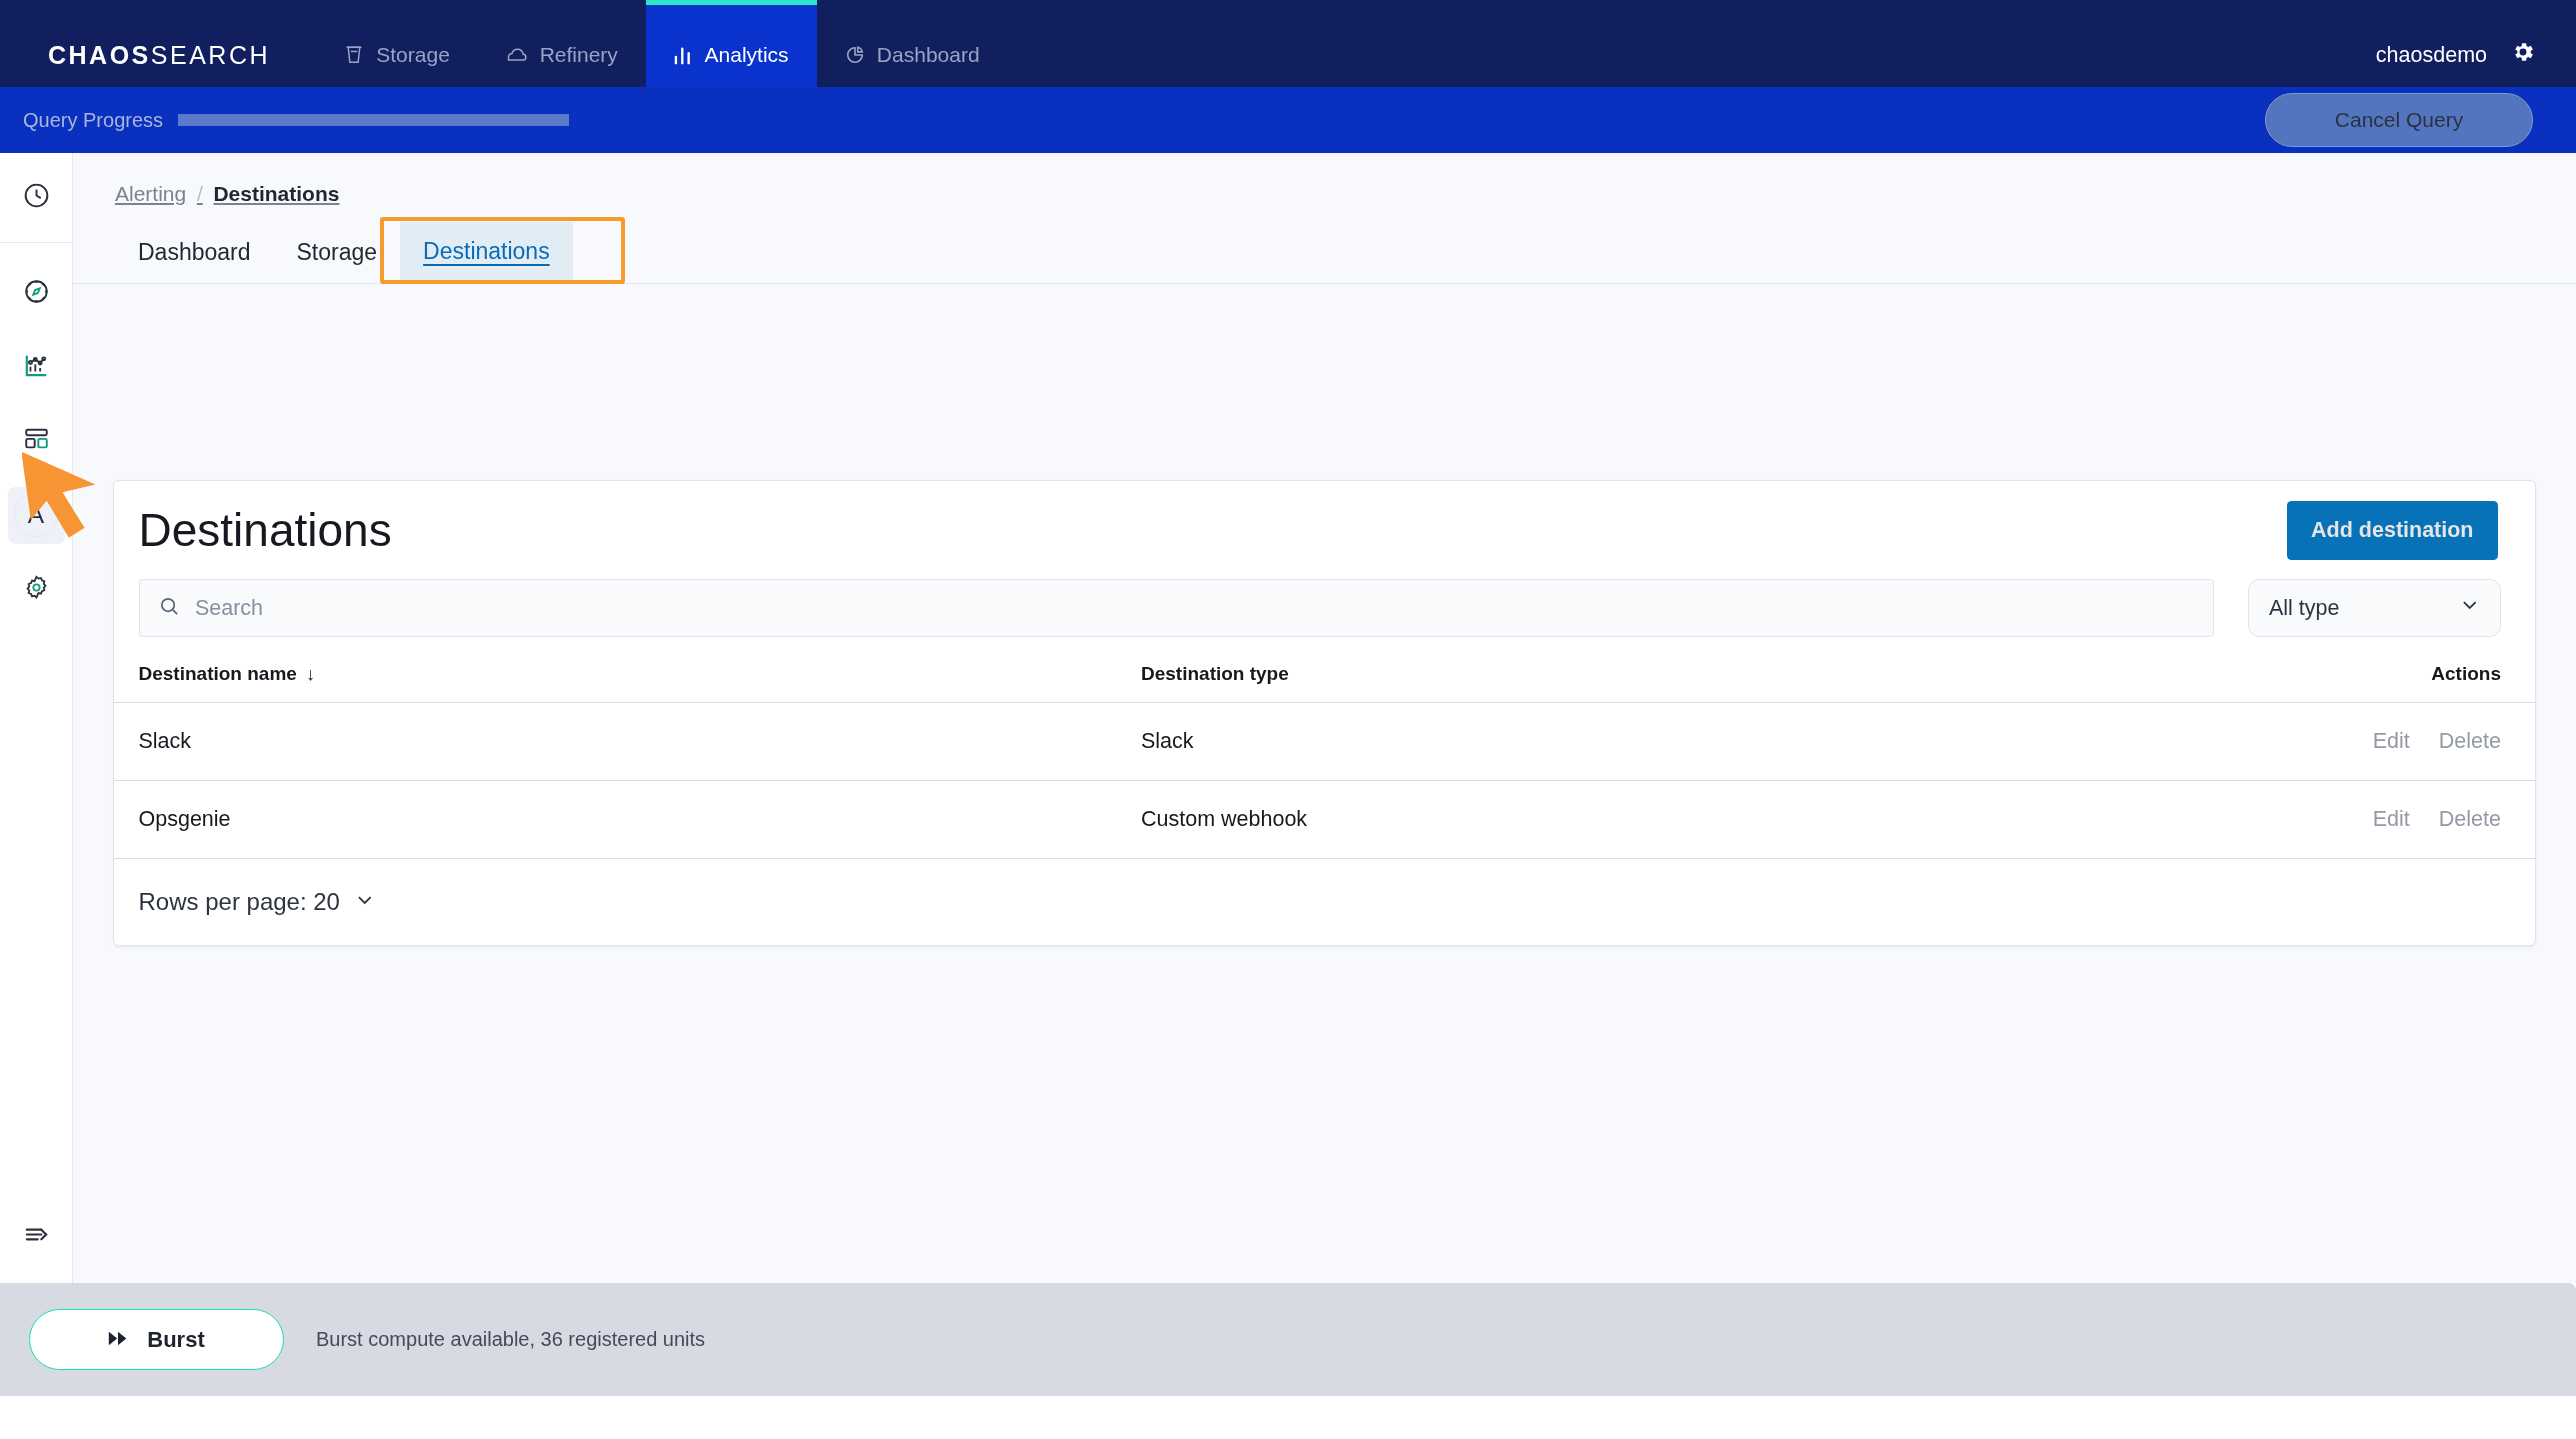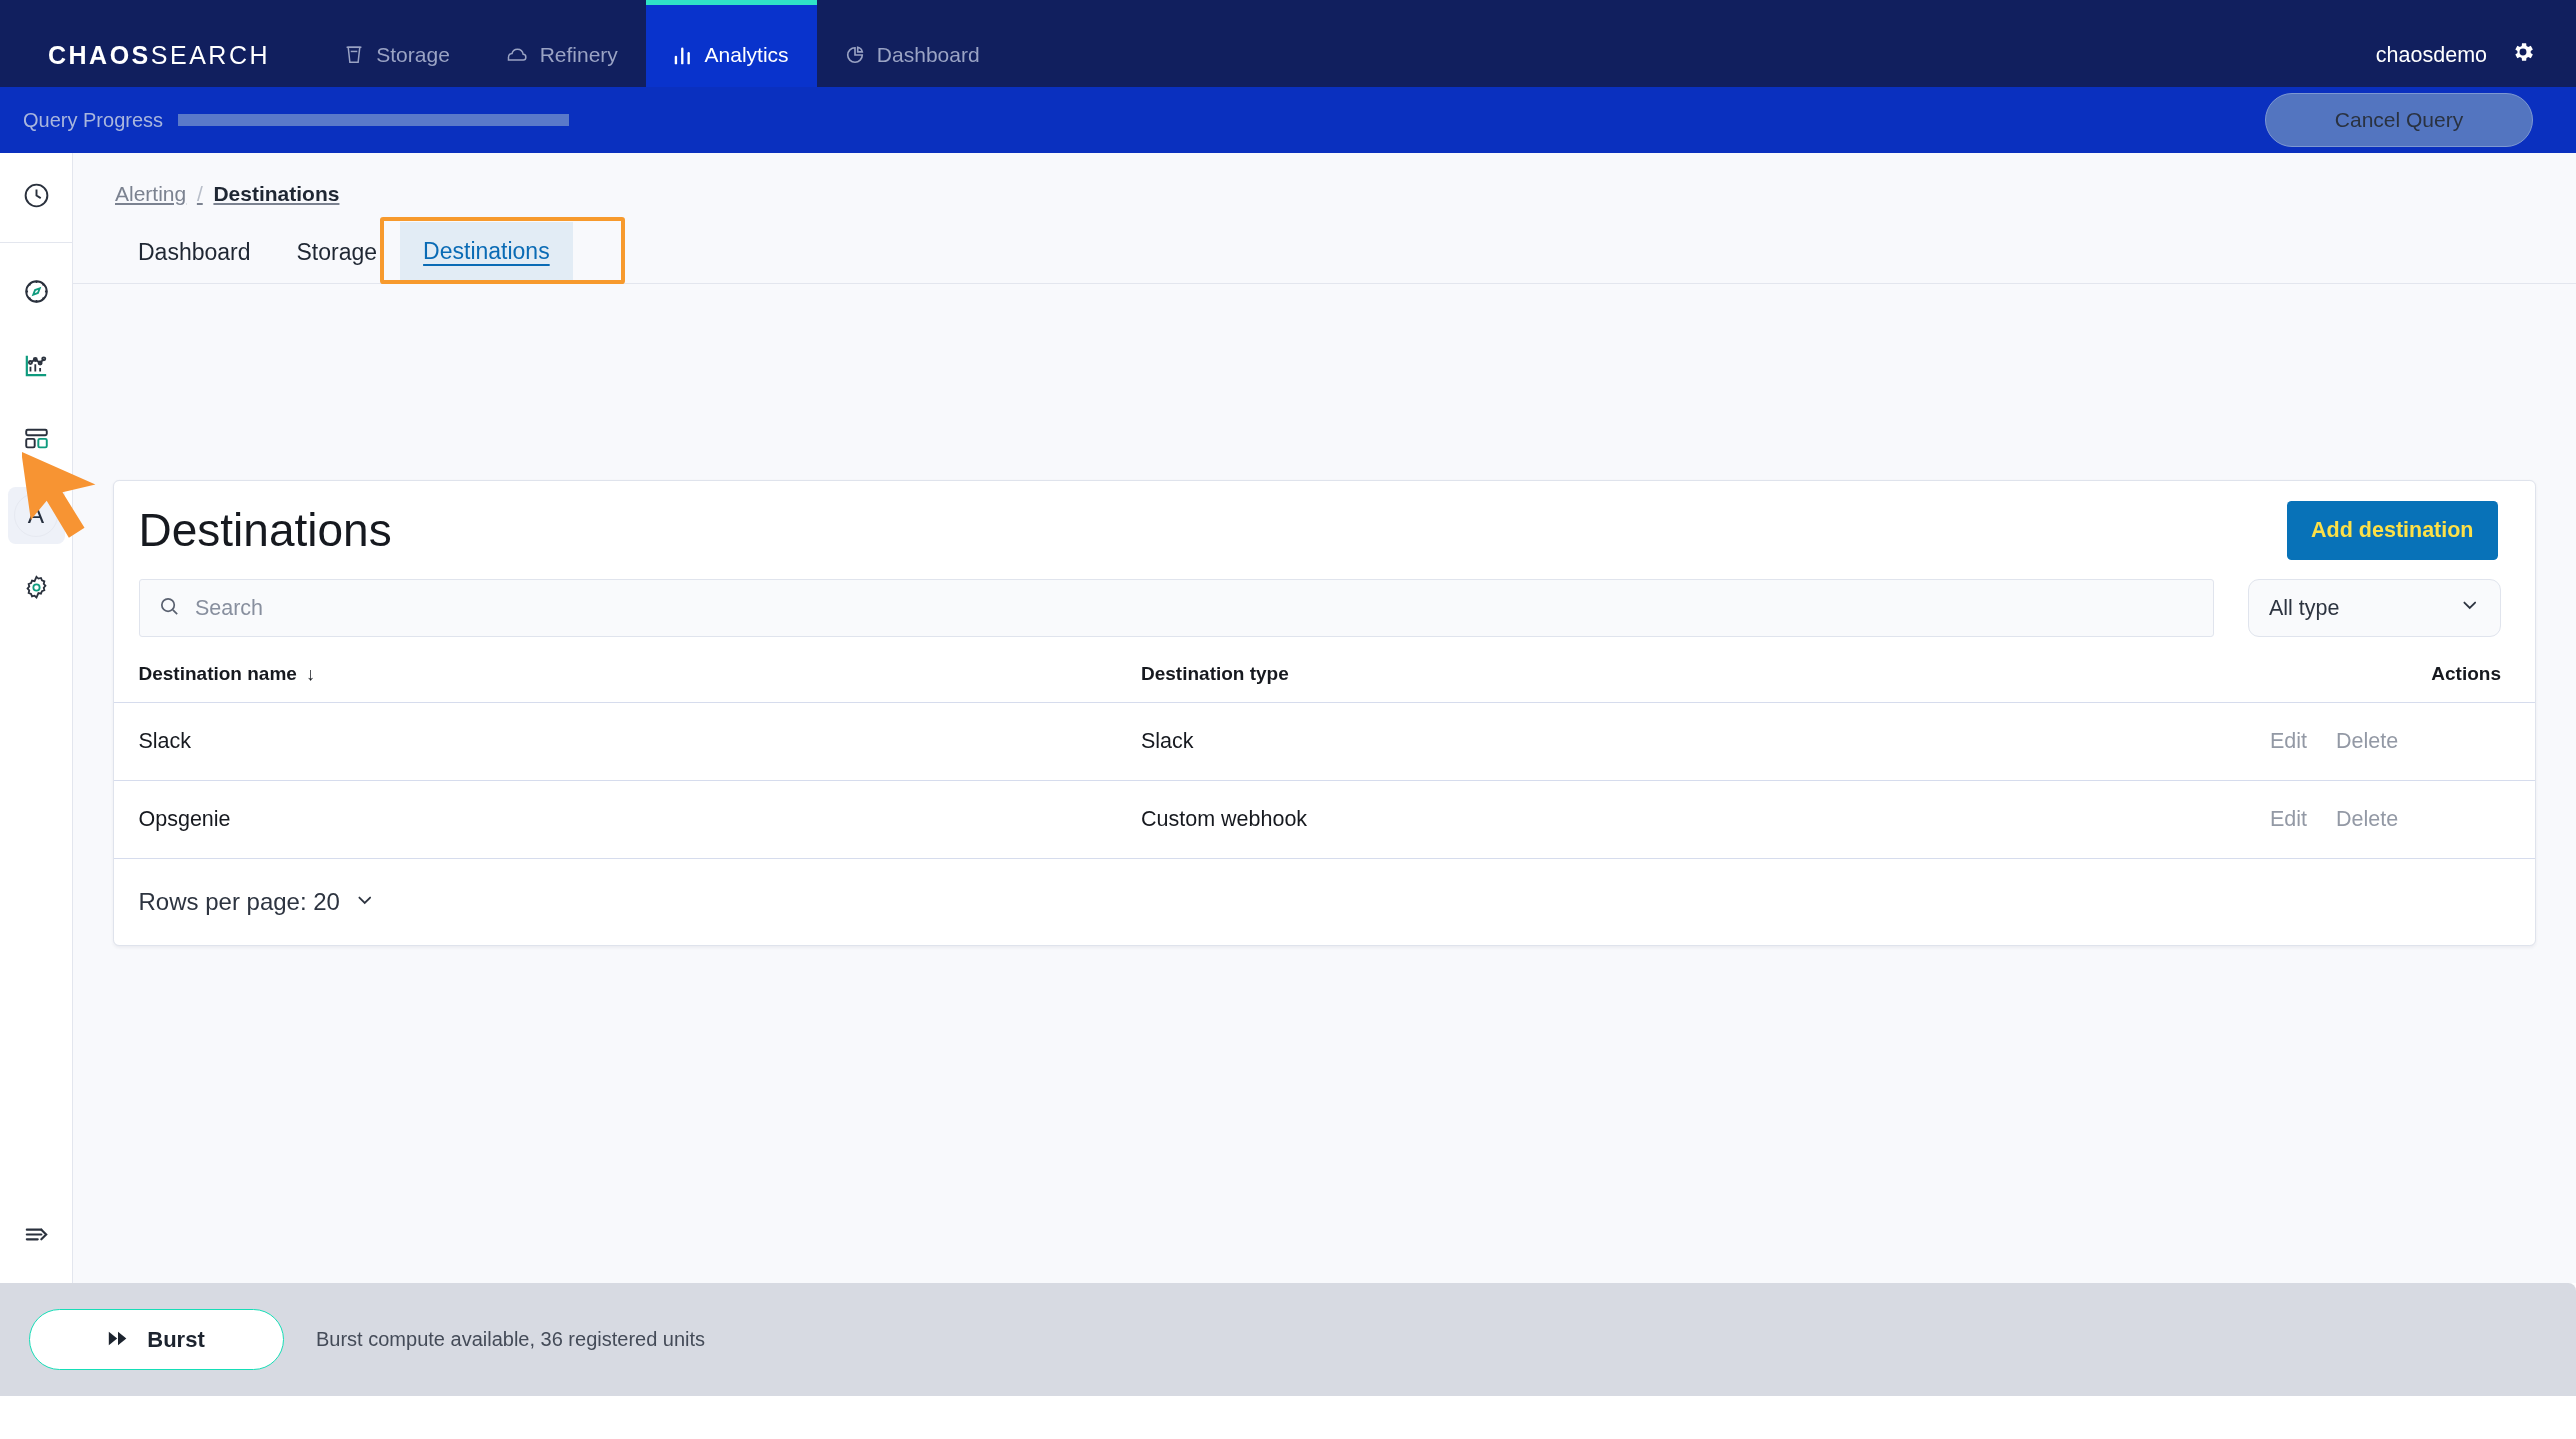--- a/index.html
+++ b/index.html
@@ -145,21 +145,21 @@
     border-radius: 6.1px;
     box-shadow: 0 1.5px 3.1px rgba(30,40,70,0.06);
   }
   .card-head {
     height: 98px; display: flex; align-items: center;
     padding: 0 37px 0 24.5px;
   }
   .card-title { font-size: 46px; color: #16191f; font-weight: 400; }
   .add-btn {
     margin-left: auto;
-    background: #0872b8; color: #fde047;
+    background: #0872b8; color: #e5e5e5;
     font-size: 21.5px; font-weight: 700;
     padding: 17px 24.5px; border-radius: 4.6px; border: none;
     cursor: pointer; white-space: nowrap;
   }
 
   .filter-row {
     display: flex; align-items: center; gap: 0;
     padding: 0 34px 0 24.5px; margin-bottom: 9.2px;
   }
   .search-box {
@@ -189,21 +189,21 @@
     padding: 17px 0 17px 0; border-bottom: 1.5px solid #d6dced;
   }
   table.dest-table th.c1 { padding-left: 24.5px; width: 1027px; }
   table.dest-table th.c2 { width: 997px; }
   table.dest-table th.c3 { text-align: right; padding-right: 34px; }
   table.dest-table td {
     font-size: 21.5px; color: #16191f;
     padding: 26px 0; border-bottom: 1.5px solid #d6dced;
   }
   table.dest-table td.c1 { padding-left: 24.5px; }
-  table.dest-table td.c3 { text-align: center; padding-right: 34px; }
+  table.dest-table td.c3 { text-align: right; padding-right: 34px; }
   .act-link {
     color: #9399a5; font-size: 21.5px; margin-left: 29px; cursor: pointer;
   }
   .sort-arrow { margin-left: 9.2px; font-size: 18.4px; }
 
   .table-foot {
     height: 86px; display: flex; align-items: center;
     padding-left: 24.5px; font-size: 24px; color: #2d3440;
     gap: 14px;
   }

